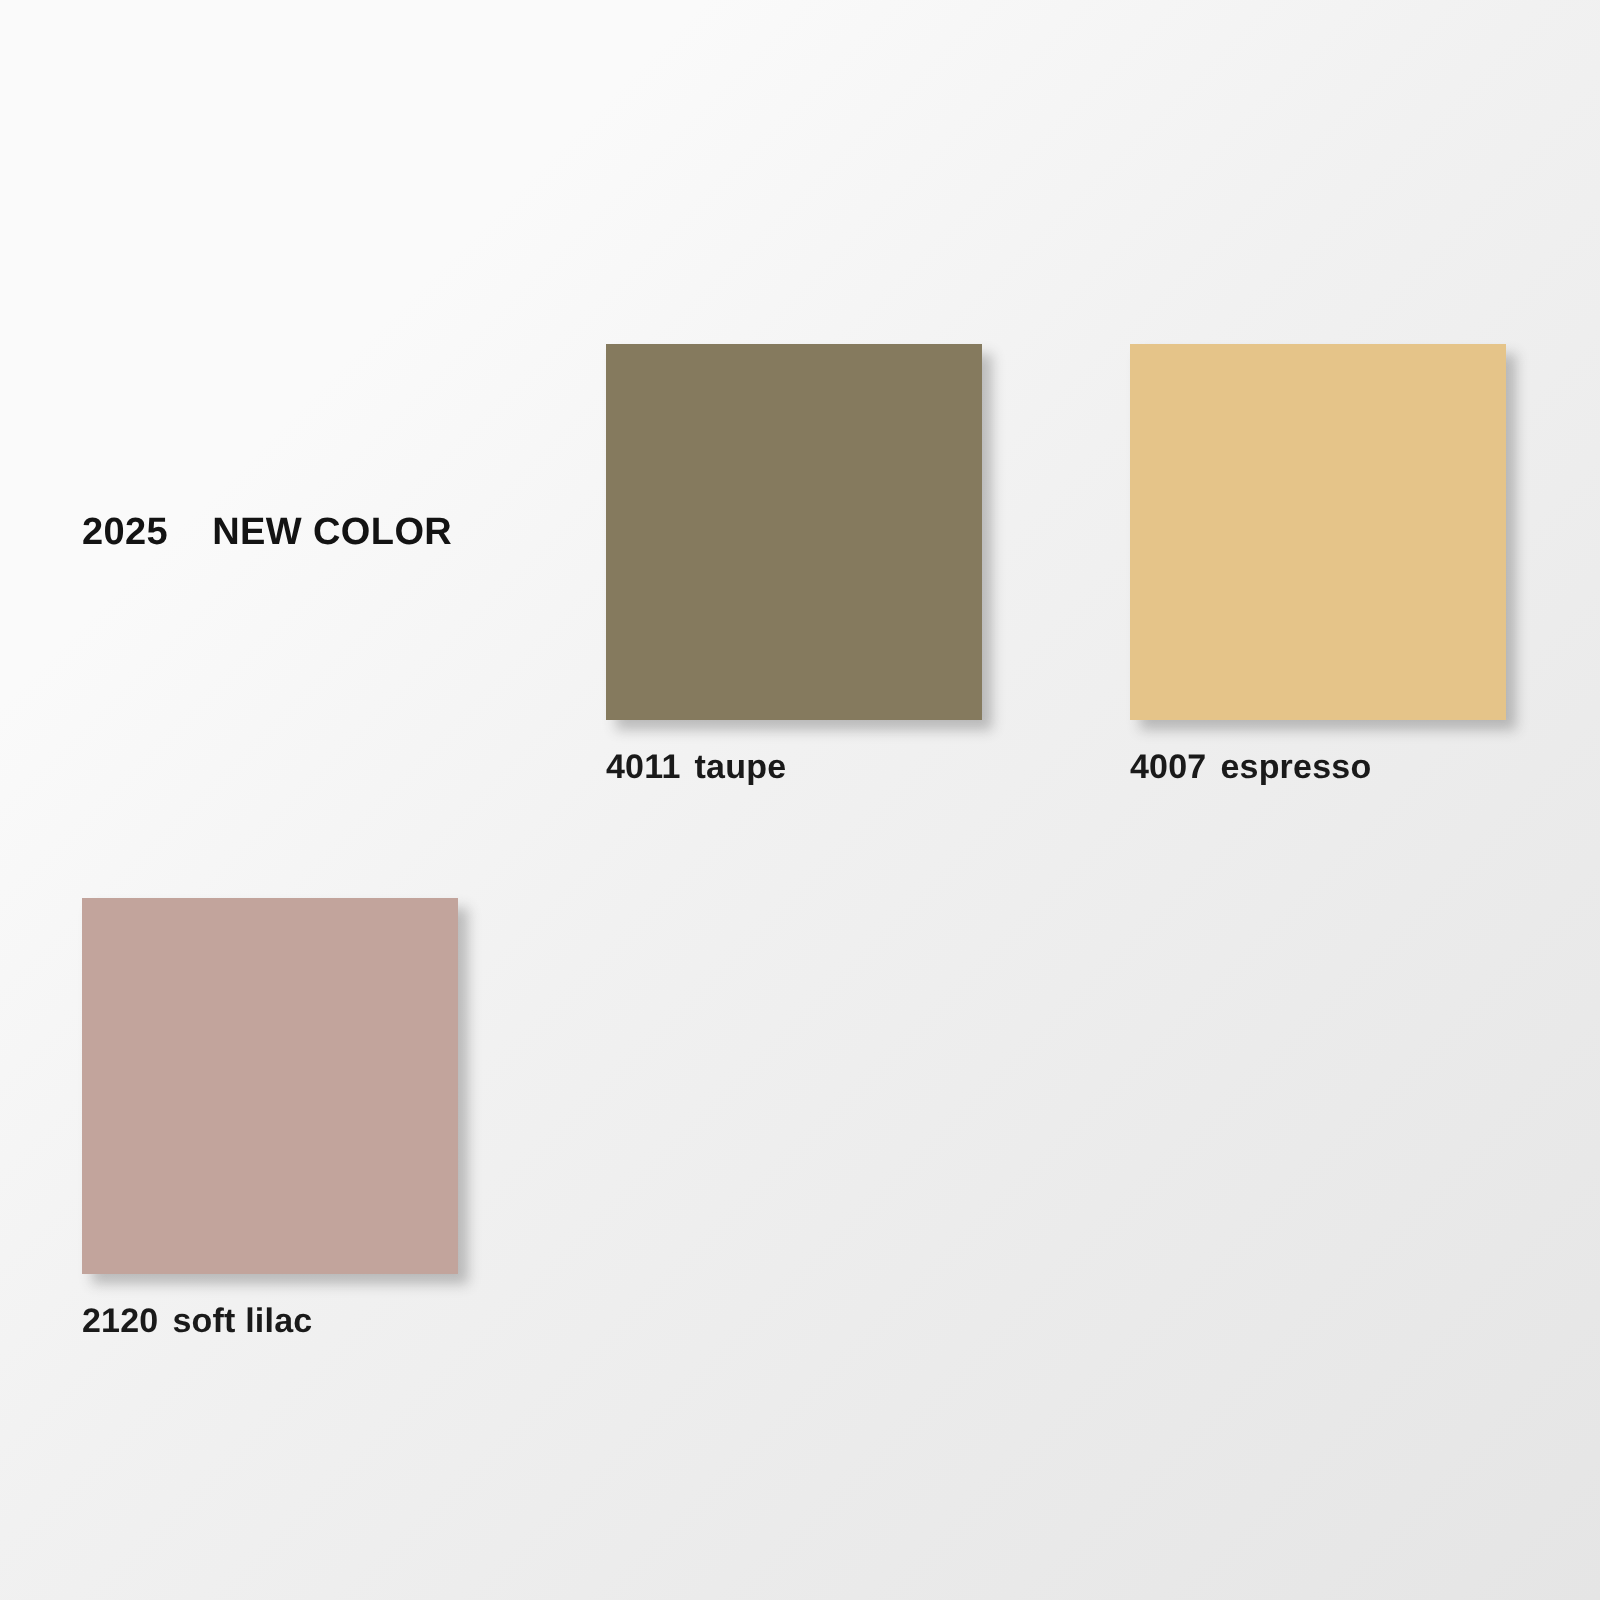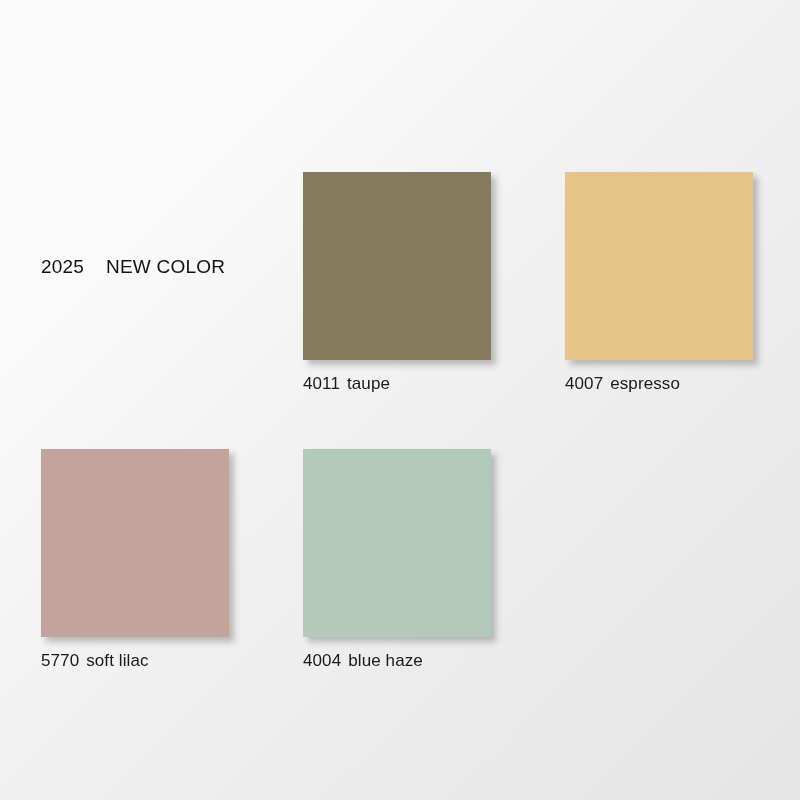--- a/index.html
+++ b/index.html
@@ -20,20 +20,21 @@
     position: relative;
     width: 800px;
     height: 800px;
     background:
       linear-gradient(135deg,
         #fafafa 0%,
         #f7f7f7 22%,
         #f1f1f1 48%,
         #ebebeb 72%,
         #e5e5e5 100%);
+    font-weight: bold;
   }
 
   
   .grid {
     position: absolute;
     left: 41px;
     top: 172px;
     width: 716px;
     display: grid;
     grid-template-columns: 188px 188px 188px;
@@ -104,25 +105,19 @@
     <div class="cell">
       <div class="chip" style="background-color: rgb(229, 196, 137);"></div>
       <div class="swatch-label">
         <span class="code">4007</span><span class="name">espresso</span>
       </div>
     </div>
 
     <div class="cell">
       <div class="chip" style="background-color: rgb(194, 164, 156);"></div>
       <div class="swatch-label">
-        <span class="code">5770</span><span class="name">soft lilac</span>
+        <span class="code">2120</span><span class="name">soft lilac</span>
       </div>
     </div>
 
-    <div class="cell">
-      <div class="chip" style="background-color: rgb(179, 201, 188);"></div>
-      <div class="swatch-label">
-        <span class="code">4004</span><span class="name">blue haze</span>
-      </div>
-    </div>
 
   </div>
 </div>
 
 </body></html>

